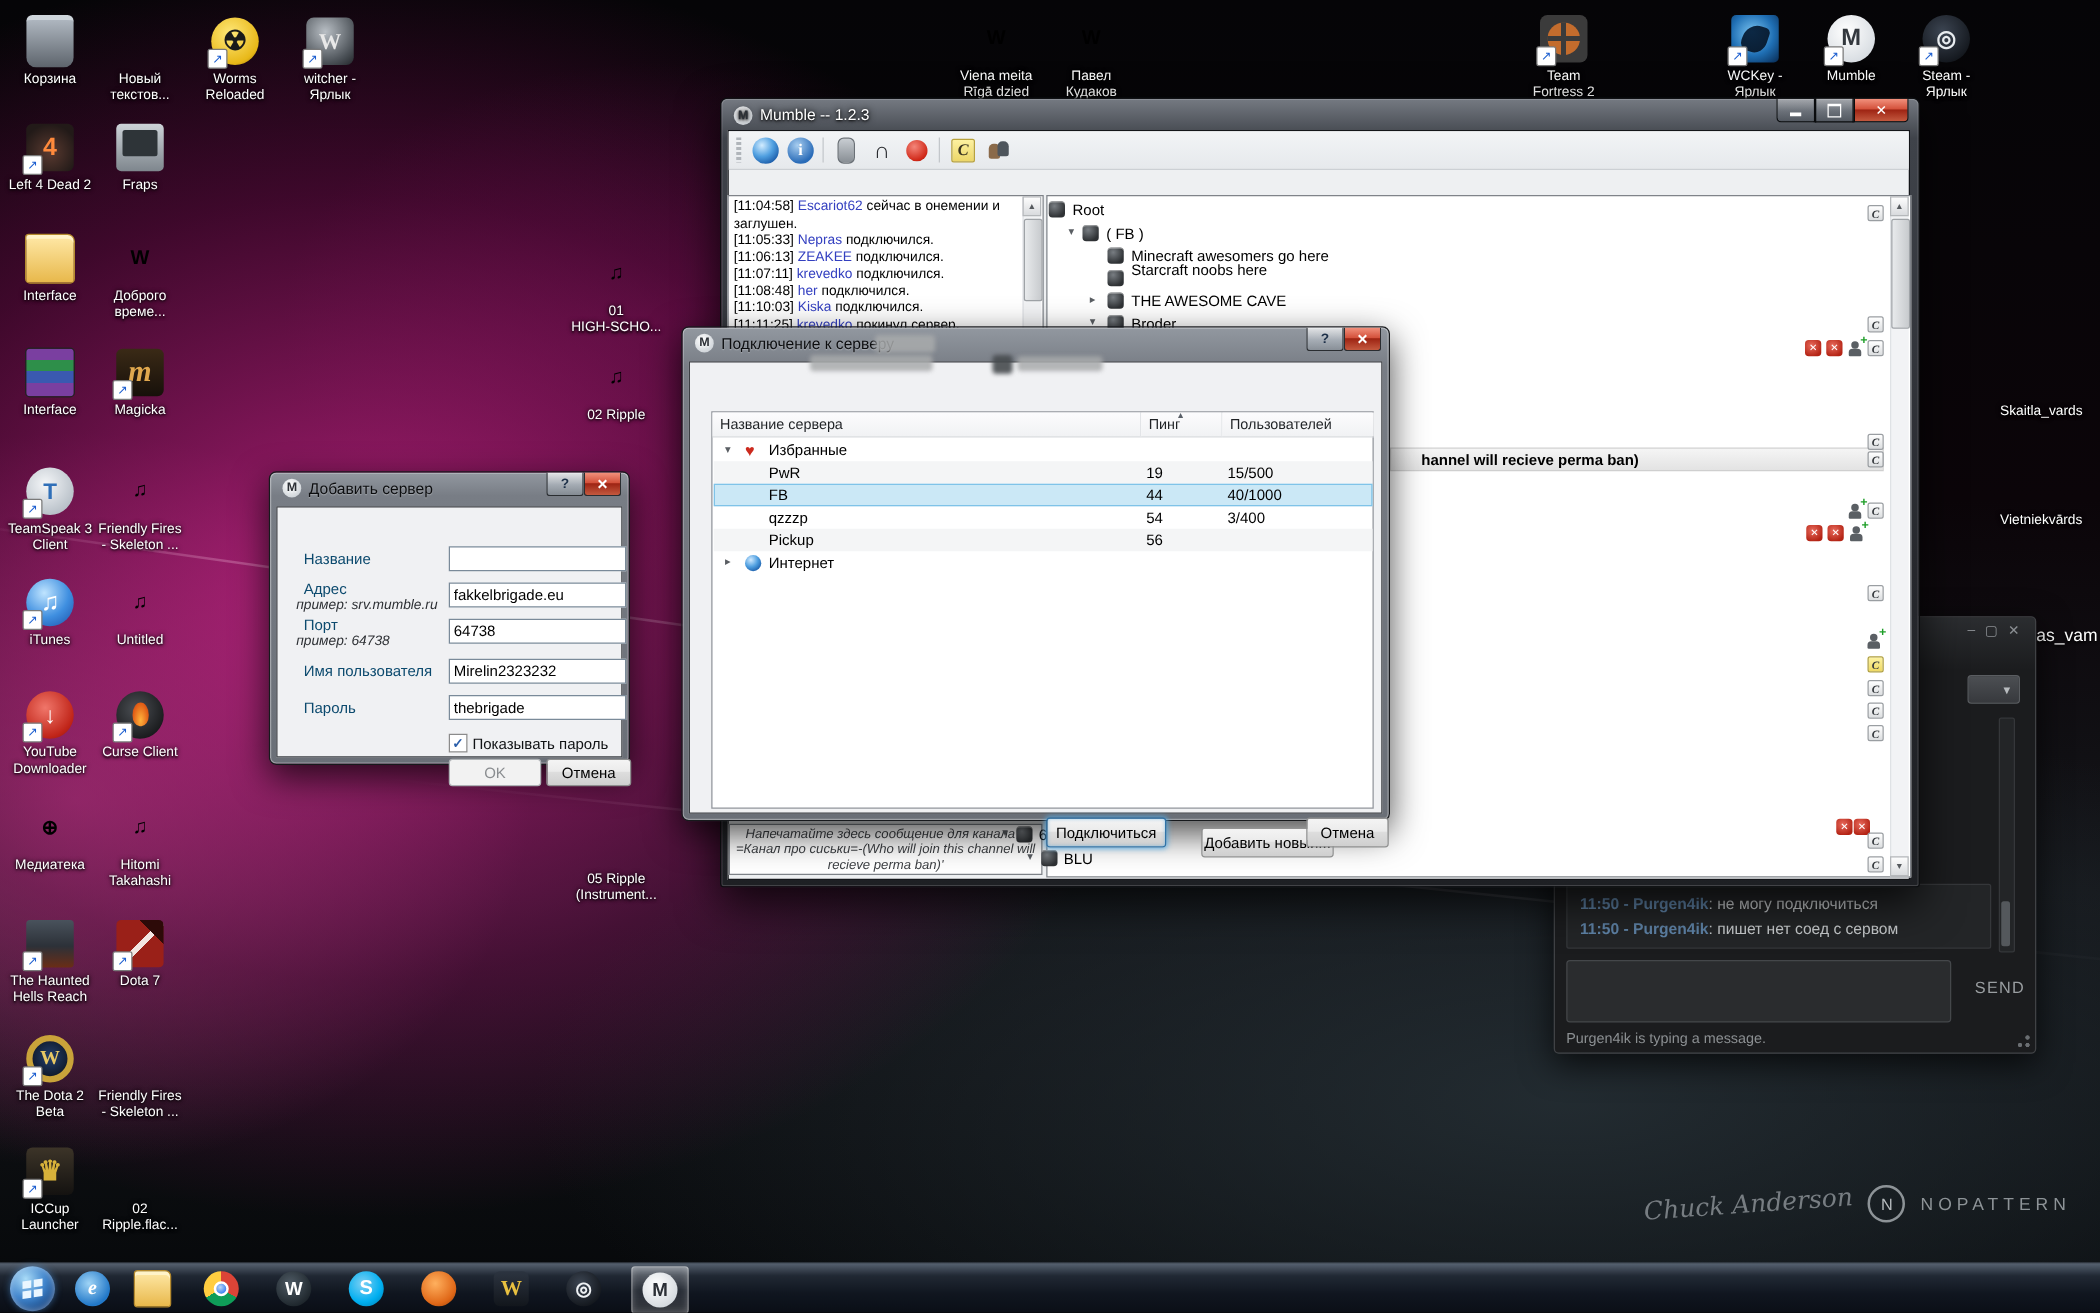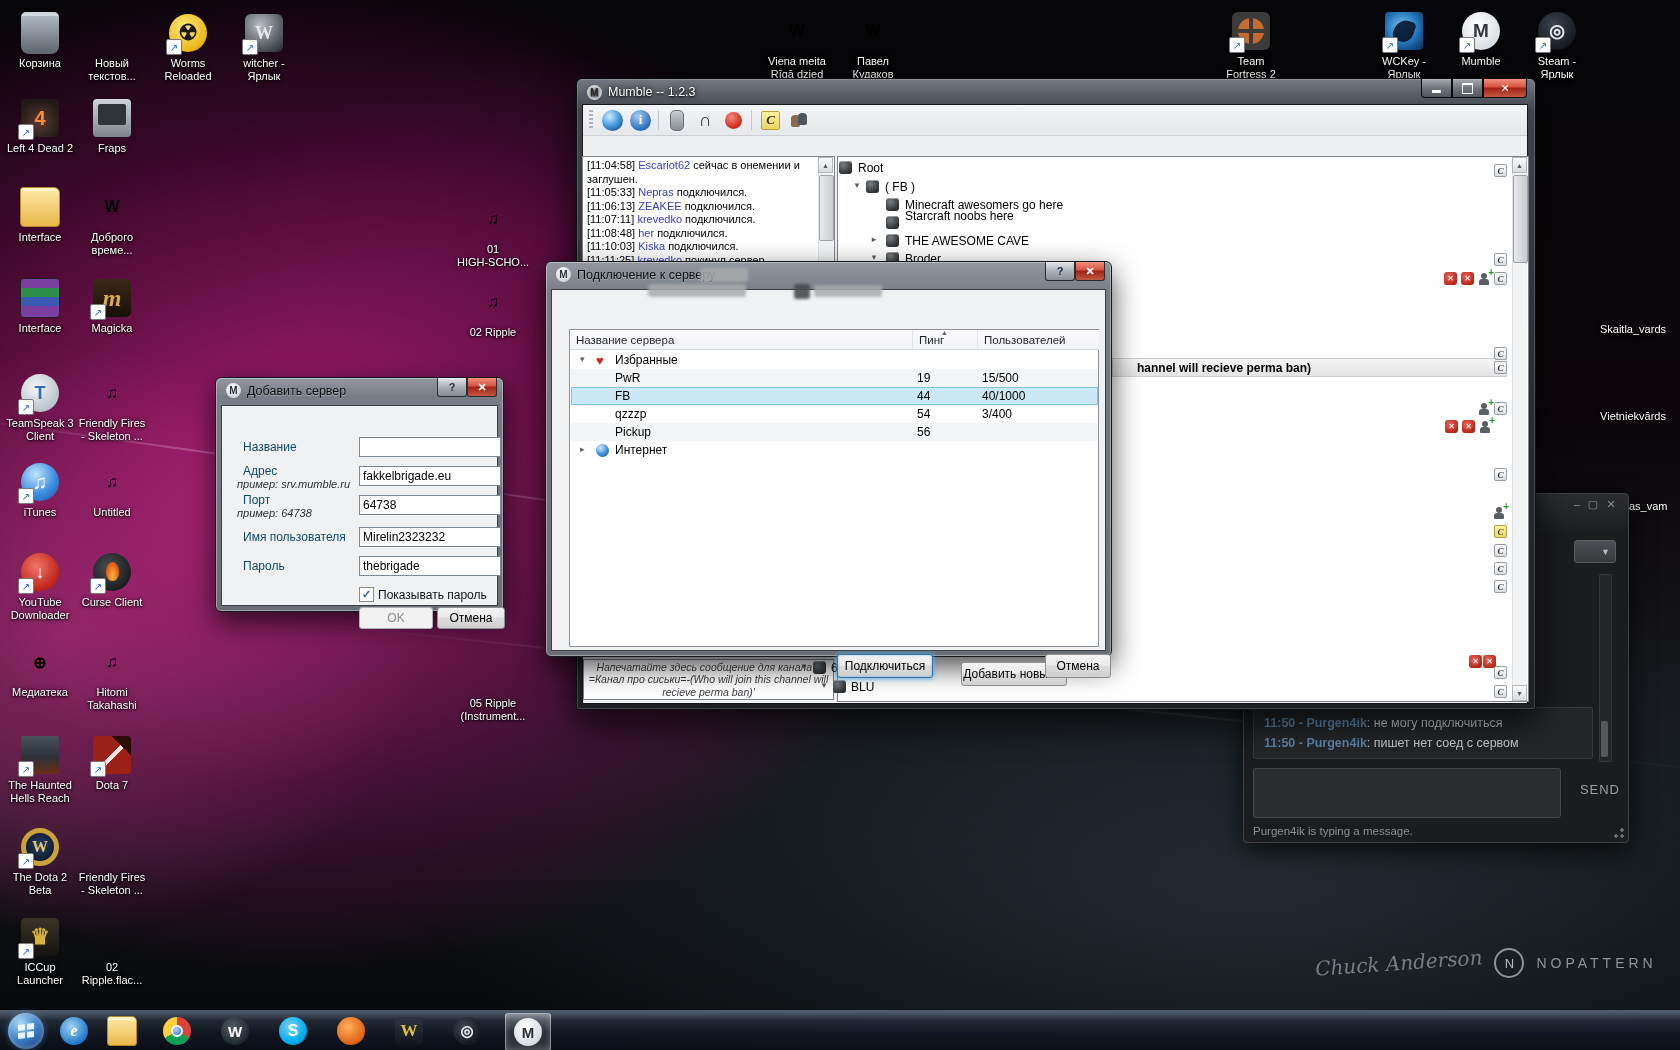--- a/index.html
+++ b/index.html
@@ -47,21 +47,21 @@
   .k-haunted .ib{background:linear-gradient(180deg,#49525c 0%,#2c3138 55%,#6a2d16 100%);border-radius:3px;}
   .k-dota .ib{background:linear-gradient(225deg,#2d0a08 0 26%,transparent 26%),linear-gradient(315deg,transparent 0 44%,#f2e6e2 44% 52%,transparent 52%),#9a2018;border-radius:4px;}
   .k-wowring .ib{background:radial-gradient(circle at 50% 45%,#24406e,#101a2c 75%);border:5px solid #c9a33a;border-radius:50%;width:28px;height:28px;color:#e8c864;font-family:"Liberation Serif",serif;font-size:16px;}
   .k-iccup .ib{background:linear-gradient(180deg,#3c3428,#141210);border-radius:5px;color:#d8b23a;font-size:22px;}
   .k-tf2 .ib{background:#3b3b3b;border-radius:6px;position:relative;}
   .k-tf2 .ib::before{content:"";position:absolute;inset:6px;background:linear-gradient(0deg,transparent 0 42%,#3b3b3b 42% 58%,transparent 58%),linear-gradient(90deg,transparent 0 42%,#3b3b3b 42% 58%,transparent 58%),#c36c2d;border-radius:50%;}
   .k-wckey .ib{background:radial-gradient(circle at 45% 40%,#7ec8f4,#1f6fb4 55%,#082a52);border-radius:4px;position:relative;}
   .k-wckey .ib::after{content:"";position:absolute;left:9px;top:8px;width:20px;height:22px;background:radial-gradient(circle at 30% 30%,#0c2844,#0a1c30);border-radius:60% 20% 50% 30%;transform:rotate(18deg);}
   .k-mumble .ib{background:radial-gradient(circle at 40% 35%,#fff,#d8dde2 75%);border-radius:50%;color:#33383e;font-size:19px;}
   .k-steam .ib{background:radial-gradient(circle at 42% 35%,#3c4552,#14181e 75%);border-radius:50%;color:#e8ecef;font-size:18px;}
-  #partial-label{position:absolute;left:1629px;top:500px;z-index:2;font-size:11px;color:#fff;text-shadow:0 1px 2px #000;}
+  #partial-label{position:absolute;left:1629px;top:500px;z-index:2;font-size:14px;color:#fff;text-shadow:0 1px 2px #000;}
 
   
   #schat{position:absolute;left:1243px;top:493px;width:384px;height:348px;z-index:3;background:linear-gradient(180deg,#2b2d30,#1b1c1e 12%);border:1px solid #404245;border-radius:4px;box-shadow:0 8px 26px rgba(0,0,0,.7);}
   #schat .ctrl{position:absolute;top:4px;font-size:11px;color:#8b8f93;width:14px;text-align:center;cursor:pointer;}
   #sc-min{right:44px;} #sc-max{right:28px;} #sc-close{right:10px;}
   #sc-combo{position:absolute;right:12px;top:46px;width:42px;height:23px;background:linear-gradient(180deg,#4c4f53,#37393d);border:1px solid #5a5d61;border-radius:3px;color:#b8bcbf;font-size:9px;display:flex;align-items:center;justify-content:flex-end;padding-right:5px;box-sizing:border-box;cursor:pointer;}
   #sc-scroll{position:absolute;right:16px;top:80px;width:11px;height:186px;background:#232527;border:1px solid #35373a;border-radius:2px;}
   #sc-scroll .hndl{position:absolute;left:1px;width:7px;top:146px;height:36px;background:#54585c;border-radius:2px;}
   #sc-msgs{position:absolute;left:9px;top:213px;width:340px;height:52px;background:#232527;border:1px solid #35373a;border-radius:2px;padding:5px 0 0 10px;box-sizing:border-box;}
   .smsg{font-size:12.5px;line-height:20px;color:#c6c9cb;}

